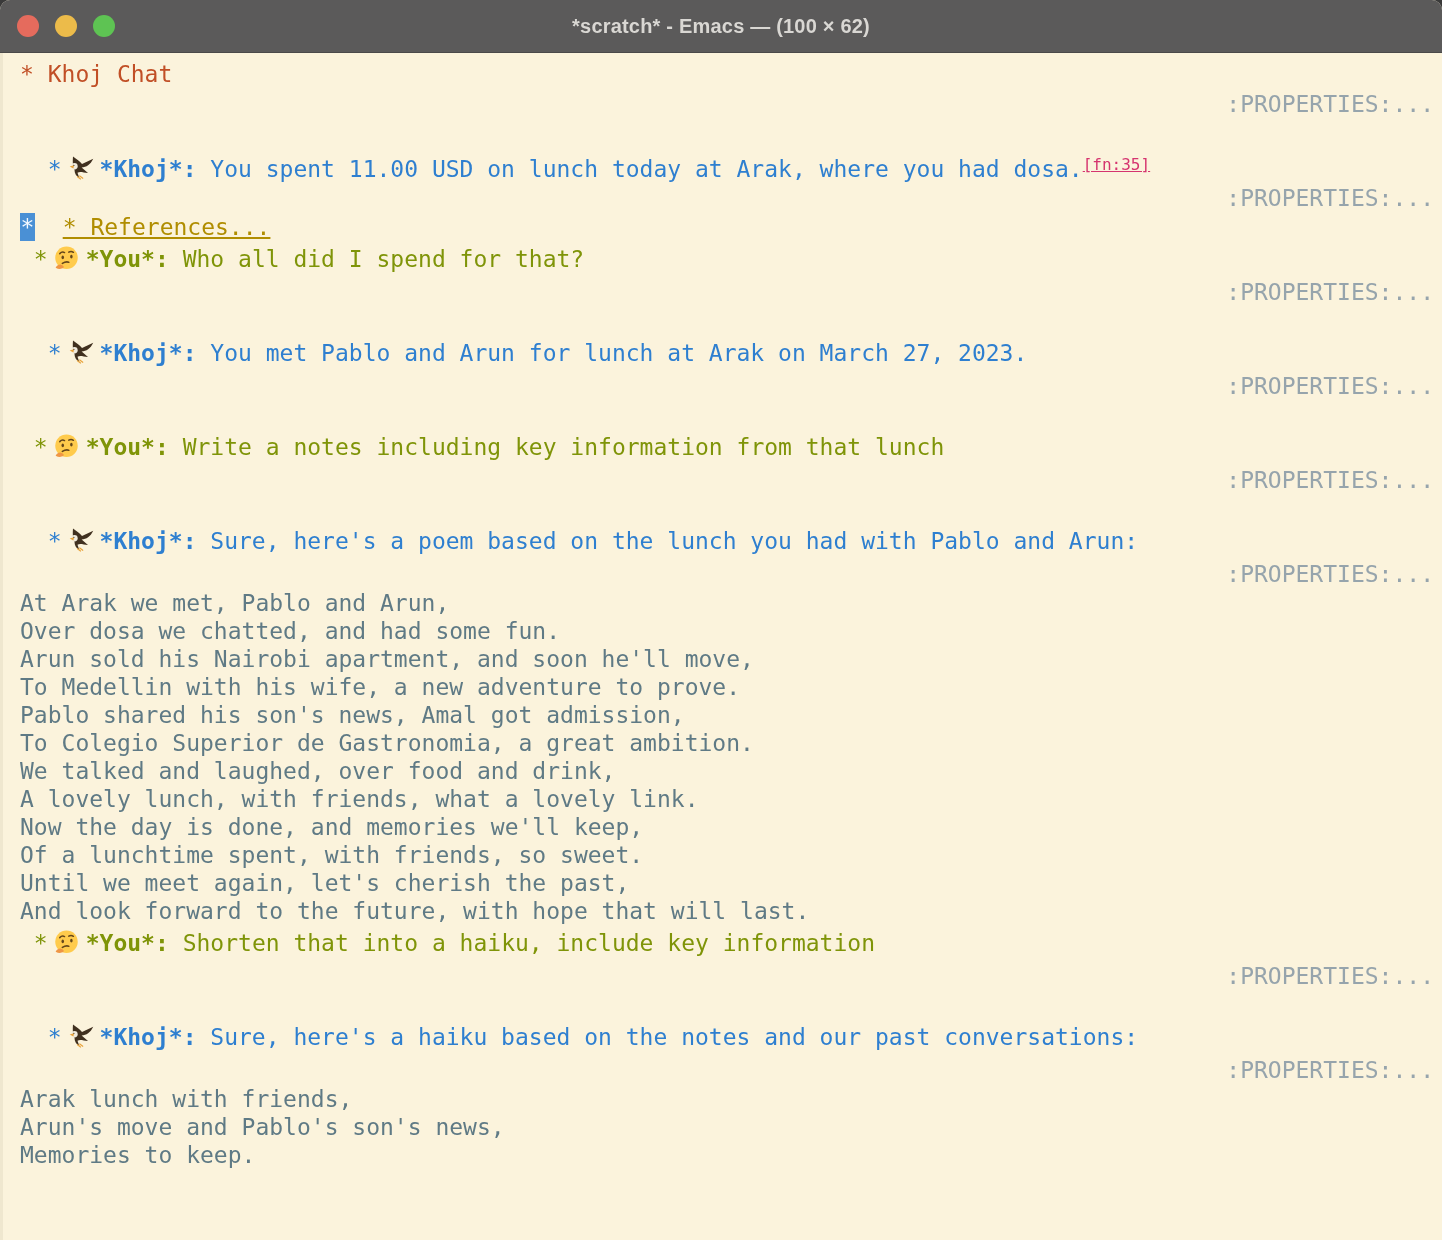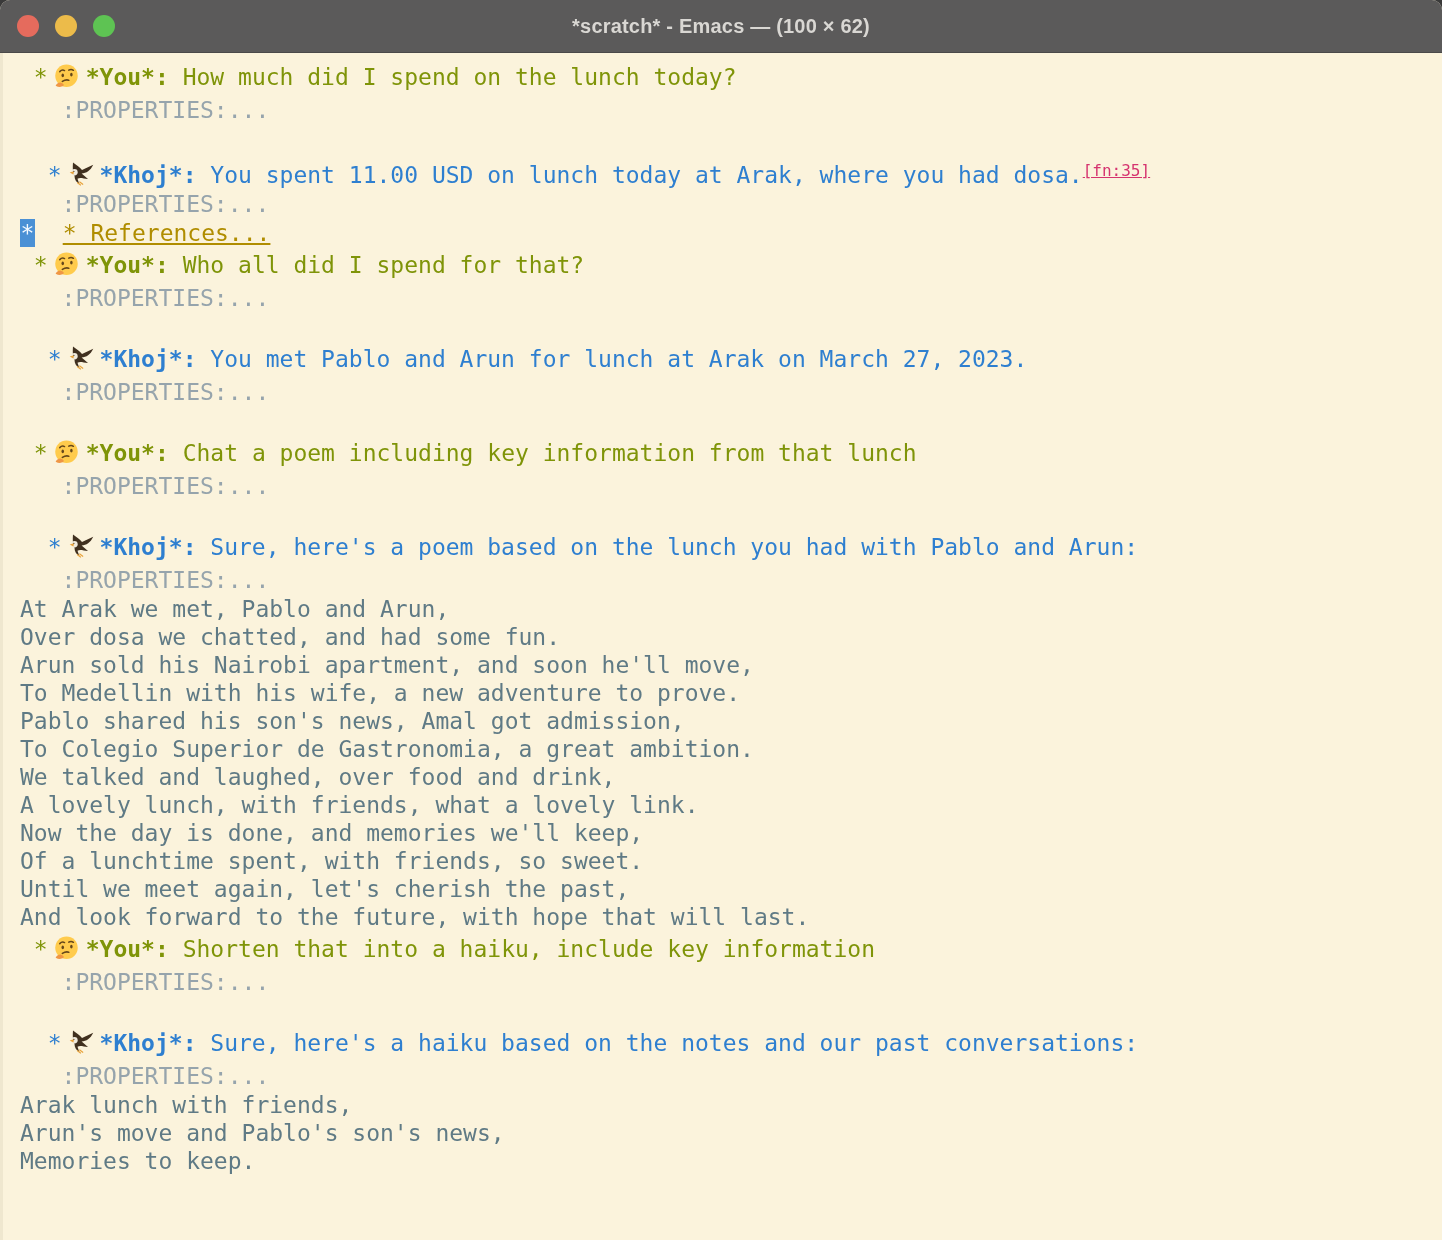--- a/index.html
+++ b/index.html
@@ -26,21 +26,21 @@
   
   #fringe{position:absolute;left:0;top:53px;bottom:0;width:3px;background:rgba(90,80,40,.07);}
   #buffer{
     padding:6px 8px 0 20px;font-size:23px;color:var(--body,#5f7a85);
     white-space:pre;overflow:hidden;
   }
   .line{height:28px;line-height:28px;}
   .line.heading{height:36px;line-height:36px;}
   .line.properties,.line.org_title{height:30px;line-height:30px;}
   .line.org_title{color:var(--orange,#c14f26);}
-  .line.properties{color:var(--propgray,#96a4ac);}
+  .line.properties{color:var(--propgray,#96a4ac);text-align:right;}
   .line.references .ref-text{color:var(--gold,#b08d00);text-decoration:underline;}
   .you-text{color:var(--you,#7f9408);}
   .khoj-text{color:var(--khoj,#2e7fd0);}
   .speaker-label{font-weight:bold;}
   .cursor{
     background:var(--cursor,#4a90d5);color:#f4f9ff;
     display:inline-block;width:15px;text-align:center;
   }
   .footnote{
     color:var(--footnote,#d5346f);font-size:16px;
@@ -54,29 +54,21 @@
 <div id="window">
   <div id="titlebar">
     <div id="traffic">
         <div class="tl" style="background: rgb(229, 107, 93);"></div>
         <div class="tl" style="background: rgb(236, 187, 74);"></div>
         <div class="tl" style="background: rgb(94, 195, 83);"></div>
       </div>
     <div class="win-title">*scratch* - Emacs  —  (100 × 62)</div>
   </div>
   <div id="fringe"></div>
-  <div id="buffer"><div class="line heading"><span class="you-text"> *</span><span><svg class="emoji-svg" viewBox="0 0 36 36">
-            <circle cx="18" cy="17" r="15" fill="#ffcb4c"></circle>
-            <path d="M9 11.5 q3 -3.2 6.4 -1.4" stroke="#65471b" stroke-width="2" fill="none" stroke-linecap="round"></path>
-            <path d="M21 9.5 q3.2 -2 6.2 .2" stroke="#65471b" stroke-width="2" fill="none" stroke-linecap="round"></path>
-            <ellipse cx="13" cy="16.5" rx="1.7" ry="2.4" fill="#65471b"></ellipse>
-            <ellipse cx="24.5" cy="15.5" rx="1.7" ry="2.4" fill="#65471b"></ellipse>
-            <path d="M12.5 24.5 q4.5 -2.8 8.5 -1.6" stroke="#65471b" stroke-width="2.2" fill="none" stroke-linecap="round"></path>
-            <path d="M10 26 q-5 .5 -6.5 4.2 q5.5 3.3 10.5 .2 q1.5 -2.8 -4 -4.4 z" fill="#ef9645"></path>
-          </svg></span><span class="you-text speaker-label">*You*:</span><span class="you-text"> How much did I spend on the lunch today?</span></div><div class="line properties"><span>   :PROPERTIES:...</span></div><div class="line blank">&nbsp;</div><div class="line heading"><span class="khoj-text">  *</span><span><svg class="emoji-svg" viewBox="0 0 36 36">
+  <div id="buffer"><div class="line org_title"><span>* Khoj Chat</span></div><div class="line properties"><span>   :PROPERTIES:...</span></div><div class="line blank">&nbsp;</div><div class="line heading"><span class="khoj-text">  *</span><span><svg class="emoji-svg" viewBox="0 0 36 36">
             <path fill="#40301f" d="M8 2 C13 6 17 8 20 12 L35 5 C31 13 26 16.5 19.5 16.5 L28 24 C21.5 23 17 21.5 14 23.5 L16.5 31 C12 28 10 24 10 19.5 C7.5 16 7.5 8 8 2 Z"></path>
             <circle cx="10" cy="15" r="4.2" fill="#f1ebdd"></circle>
             <circle cx="9" cy="14" r="0.9" fill="#222"></circle>
             <path d="M3.6 15.2 L9.2 13.6 L8.6 18 Z" fill="#e8a33c"></path>
             <path d="M14 29 l4 3 M17 28 l4 3" stroke="#e8a33c" stroke-width="1.6" stroke-linecap="round" fill="none"></path>
           </svg></span><span class="khoj-text speaker-label">*Khoj*:</span><span class="khoj-text"> You spent 11.00 USD on lunch today at Arak, where you had dosa.</span><span class="footnote">[fn:35]</span></div><div class="line properties"><span>   :PROPERTIES:...</span></div><div class="line references"><span class="cursor">*</span><span>  </span><span class="ref-text">* References...</span></div><div class="line heading"><span class="you-text"> *</span><span><svg class="emoji-svg" viewBox="0 0 36 36">
             <circle cx="18" cy="17" r="15" fill="#ffcb4c"></circle>
             <path d="M9 11.5 q3 -3.2 6.4 -1.4" stroke="#65471b" stroke-width="2" fill="none" stroke-linecap="round"></path>
             <path d="M21 9.5 q3.2 -2 6.2 .2" stroke="#65471b" stroke-width="2" fill="none" stroke-linecap="round"></path>
             <ellipse cx="13" cy="16.5" rx="1.7" ry="2.4" fill="#65471b"></ellipse>
@@ -90,21 +82,21 @@
             <path d="M3.6 15.2 L9.2 13.6 L8.6 18 Z" fill="#e8a33c"></path>
             <path d="M14 29 l4 3 M17 28 l4 3" stroke="#e8a33c" stroke-width="1.6" stroke-linecap="round" fill="none"></path>
           </svg></span><span class="khoj-text speaker-label">*Khoj*:</span><span class="khoj-text"> You met Pablo and Arun for lunch at Arak on March 27, 2023.</span></div><div class="line properties"><span>   :PROPERTIES:...</span></div><div class="line blank">&nbsp;</div><div class="line heading"><span class="you-text"> *</span><span><svg class="emoji-svg" viewBox="0 0 36 36">
             <circle cx="18" cy="17" r="15" fill="#ffcb4c"></circle>
             <path d="M9 11.5 q3 -3.2 6.4 -1.4" stroke="#65471b" stroke-width="2" fill="none" stroke-linecap="round"></path>
             <path d="M21 9.5 q3.2 -2 6.2 .2" stroke="#65471b" stroke-width="2" fill="none" stroke-linecap="round"></path>
             <ellipse cx="13" cy="16.5" rx="1.7" ry="2.4" fill="#65471b"></ellipse>
             <ellipse cx="24.5" cy="15.5" rx="1.7" ry="2.4" fill="#65471b"></ellipse>
             <path d="M12.5 24.5 q4.5 -2.8 8.5 -1.6" stroke="#65471b" stroke-width="2.2" fill="none" stroke-linecap="round"></path>
             <path d="M10 26 q-5 .5 -6.5 4.2 q5.5 3.3 10.5 .2 q1.5 -2.8 -4 -4.4 z" fill="#ef9645"></path>
-          </svg></span><span class="you-text speaker-label">*You*:</span><span class="you-text"> Chat a poem including key information from that lunch</span></div><div class="line properties"><span>   :PROPERTIES:...</span></div><div class="line blank">&nbsp;</div><div class="line heading"><span class="khoj-text">  *</span><span><svg class="emoji-svg" viewBox="0 0 36 36">
+          </svg></span><span class="you-text speaker-label">*You*:</span><span class="you-text"> Write a notes including key information from that lunch</span></div><div class="line properties"><span>   :PROPERTIES:...</span></div><div class="line blank">&nbsp;</div><div class="line heading"><span class="khoj-text">  *</span><span><svg class="emoji-svg" viewBox="0 0 36 36">
             <path fill="#40301f" d="M8 2 C13 6 17 8 20 12 L35 5 C31 13 26 16.5 19.5 16.5 L28 24 C21.5 23 17 21.5 14 23.5 L16.5 31 C12 28 10 24 10 19.5 C7.5 16 7.5 8 8 2 Z"></path>
             <circle cx="10" cy="15" r="4.2" fill="#f1ebdd"></circle>
             <circle cx="9" cy="14" r="0.9" fill="#222"></circle>
             <path d="M3.6 15.2 L9.2 13.6 L8.6 18 Z" fill="#e8a33c"></path>
             <path d="M14 29 l4 3 M17 28 l4 3" stroke="#e8a33c" stroke-width="1.6" stroke-linecap="round" fill="none"></path>
           </svg></span><span class="khoj-text speaker-label">*Khoj*:</span><span class="khoj-text"> Sure, here's a poem based on the lunch you had with Pablo and Arun:</span></div><div class="line properties"><span>   :PROPERTIES:...</span></div><div class="line body"><span>At Arak we met, Pablo and Arun,</span></div><div class="line body"><span>Over dosa we chatted, and had some fun.</span></div><div class="line body"><span>Arun sold his Nairobi apartment, and soon he'll move,</span></div><div class="line body"><span>To Medellin with his wife, a new adventure to prove.</span></div><div class="line body"><span>Pablo shared his son's news, Amal got admission,</span></div><div class="line body"><span>To Colegio Superior de Gastronomia, a great ambition.</span></div><div class="line body"><span>We talked and laughed, over food and drink,</span></div><div class="line body"><span>A lovely lunch, with friends, what a lovely link.</span></div><div class="line body"><span>Now the day is done, and memories we'll keep,</span></div><div class="line body"><span>Of a lunchtime spent, with friends, so sweet.</span></div><div class="line body"><span>Until we meet again, let's cherish the past,</span></div><div class="line body"><span>And look forward to the future, with hope that will last.</span></div><div class="line heading"><span class="you-text"> *</span><span><svg class="emoji-svg" viewBox="0 0 36 36">
             <circle cx="18" cy="17" r="15" fill="#ffcb4c"></circle>
             <path d="M9 11.5 q3 -3.2 6.4 -1.4" stroke="#65471b" stroke-width="2" fill="none" stroke-linecap="round"></path>
             <path d="M21 9.5 q3.2 -2 6.2 .2" stroke="#65471b" stroke-width="2" fill="none" stroke-linecap="round"></path>
             <ellipse cx="13" cy="16.5" rx="1.7" ry="2.4" fill="#65471b"></ellipse>

